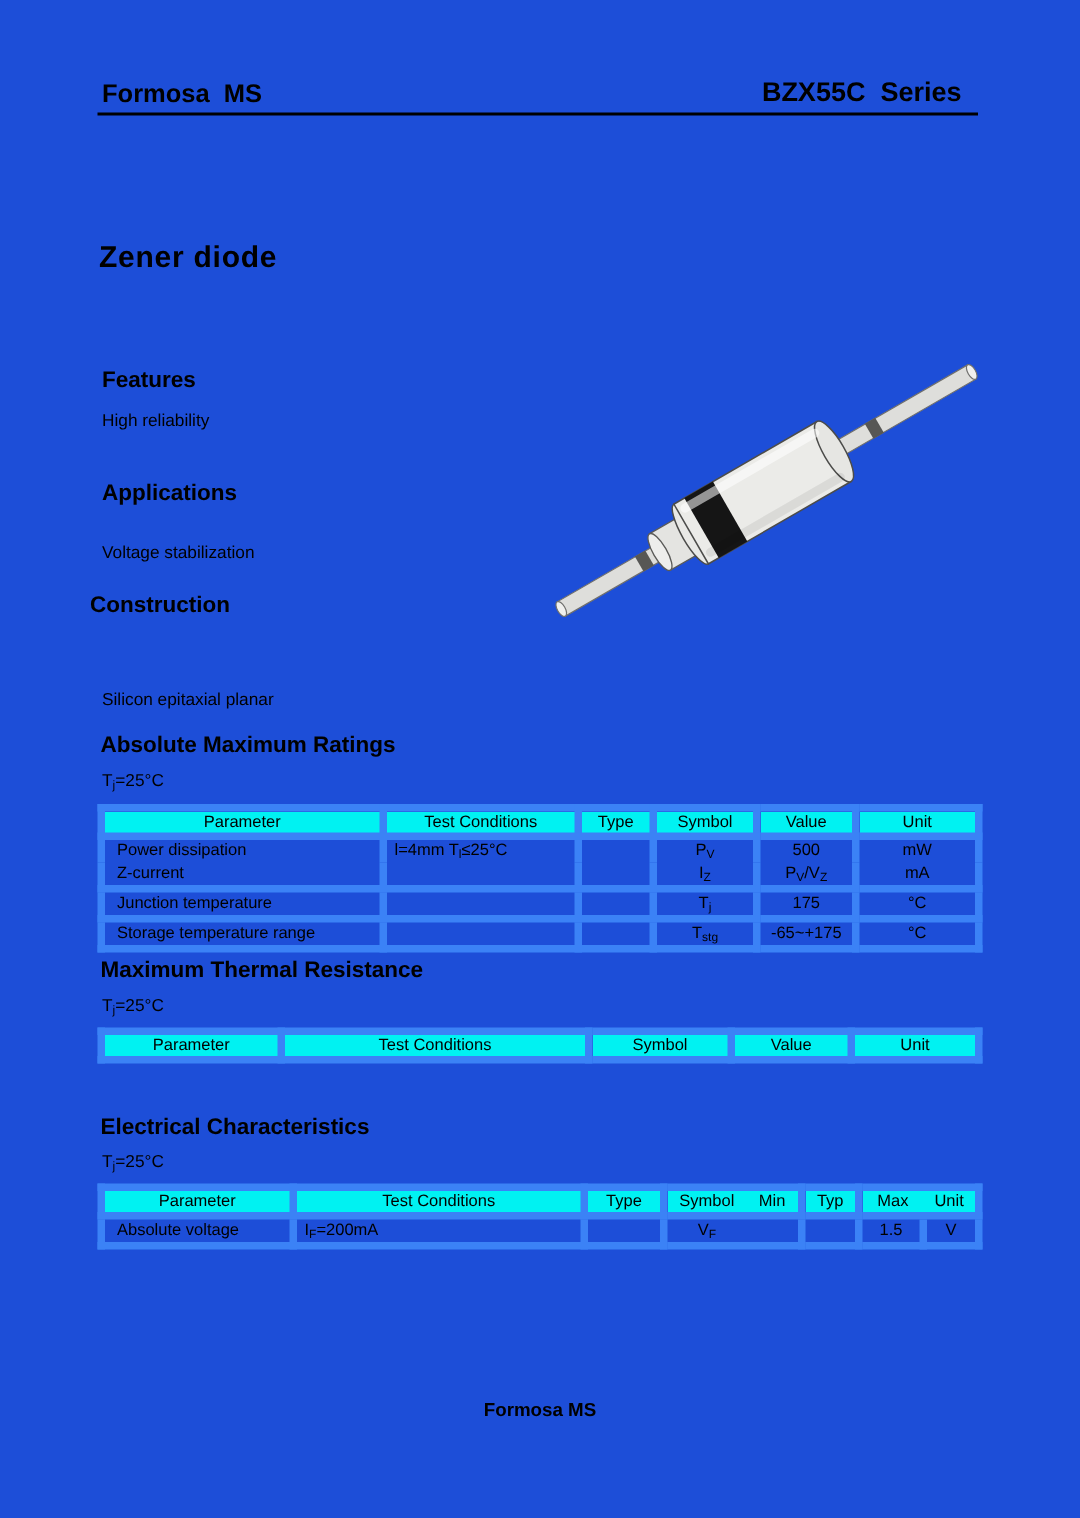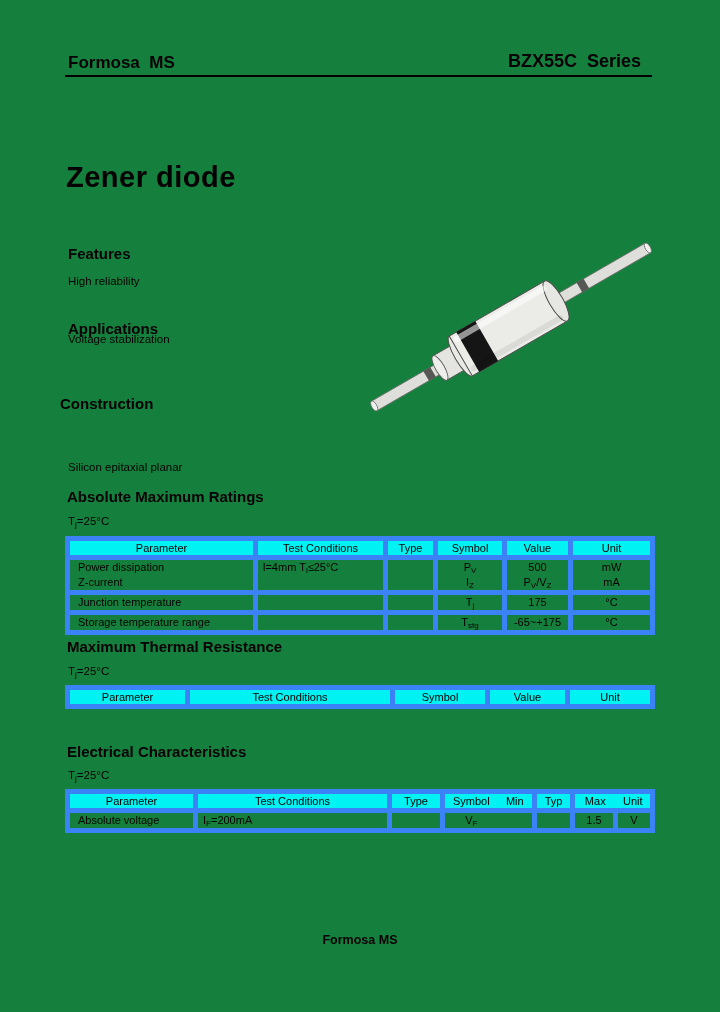--- a/index.html
+++ b/index.html
@@ -1,23 +1,23 @@
 <!DOCTYPE html>
 <html><head>
 <meta charset="utf-8">
 <style>
   html,body{margin:0;padding:0;background:#e9e9e9;}
-  .page{position:relative;width:720px;height:1012px;margin:0 auto;background:#15803d;
+  .page{position:relative;width:720px;height:1012px;margin:0 auto;background:#1d4ed8;
         font-family:"Liberation Sans",sans-serif;color:#000;overflow:hidden;}
   .abs{position:absolute;}
   .pre{white-space:pre;}
   .brand{font-size:17px;font-weight:bold;}
   .series{font-size:18px;font-weight:bold;}
   .rule{background:#000;height:2px;}
-  .doc-title{font-size:29px;font-weight:bold;letter-spacing:0.5px;}
+  .doc-title{font-size:20px;font-weight:bold;letter-spacing:0.5px;}
   .sec-h{font-size:15px;font-weight:bold;}
   .sec-b{font-size:11.5px;}
   .tbl-h{font-size:15px;font-weight:bold;}
   .cond{font-size:11.5px;}
   sub{font-size:8px;line-height:0;vertical-align:-2px;}
   table{border-collapse:collapse;table-layout:fixed;font-size:11px;}
   table{border:1px solid #000;border-bottom:2px solid #000;}
   th,td{border:5px solid #3b82f6;height:15px;padding:0;line-height:13px;overflow:hidden;
         text-align:center;font-weight:normal;white-space:nowrap;}
   th{background:#00f2f2;height:14px;}
@@ -35,21 +35,21 @@
   <div class="abs brand pre" style="left:68px;top:53px;">Formosa  MS</div>
   <div class="abs series pre" style="right:79px;top:51px;">BZX55C  Series</div>
   <div class="abs rule" style="left:65px;top:75px;width:587px;"></div>
 
   <div class="abs doc-title" style="left:66px;top:161px;">Zener diode</div>
 
   <div class="abs sec-h" style="left:68px;top:245px;">Features</div>
   <div class="abs sec-b" style="left:68px;top:275px;">High reliability</div>
 
   <div class="abs sec-h" style="left:68px;top:320px;">Applications</div>
-  <div class="abs sec-b" style="left:68px;top:333px;">Voltage stabilization</div>
+  <div class="abs sec-b" style="left:68px;top:363px;">Voltage stabilization</div>
 
   <div class="abs sec-h" style="left:60px;top:395px;">Construction</div>
   <div class="abs sec-b" style="left:68px;top:425px;margin-top:36px;">Silicon epitaxial planar</div>
 
   <svg class="abs" style="left:350px;top:226px;" width="322" height="202" viewBox="0 0 322 202" aria-hidden="true">
     <g transform="translate(161,101) rotate(-30)">
 
       <rect x="-158" y="-5.5" width="316" height="11" fill="#dededb" stroke="#6f6f6d" stroke-width="0.8"></rect>
       <ellipse cx="-158" cy="0" rx="2.6" ry="5.5" fill="#f0f0ee" stroke="#6f6f6d" stroke-width="0.8"></ellipse>
       <ellipse cx="158" cy="0" rx="2.6" ry="5.5" fill="#f0f0ee" stroke="#6f6f6d" stroke-width="0.8"></ellipse>

